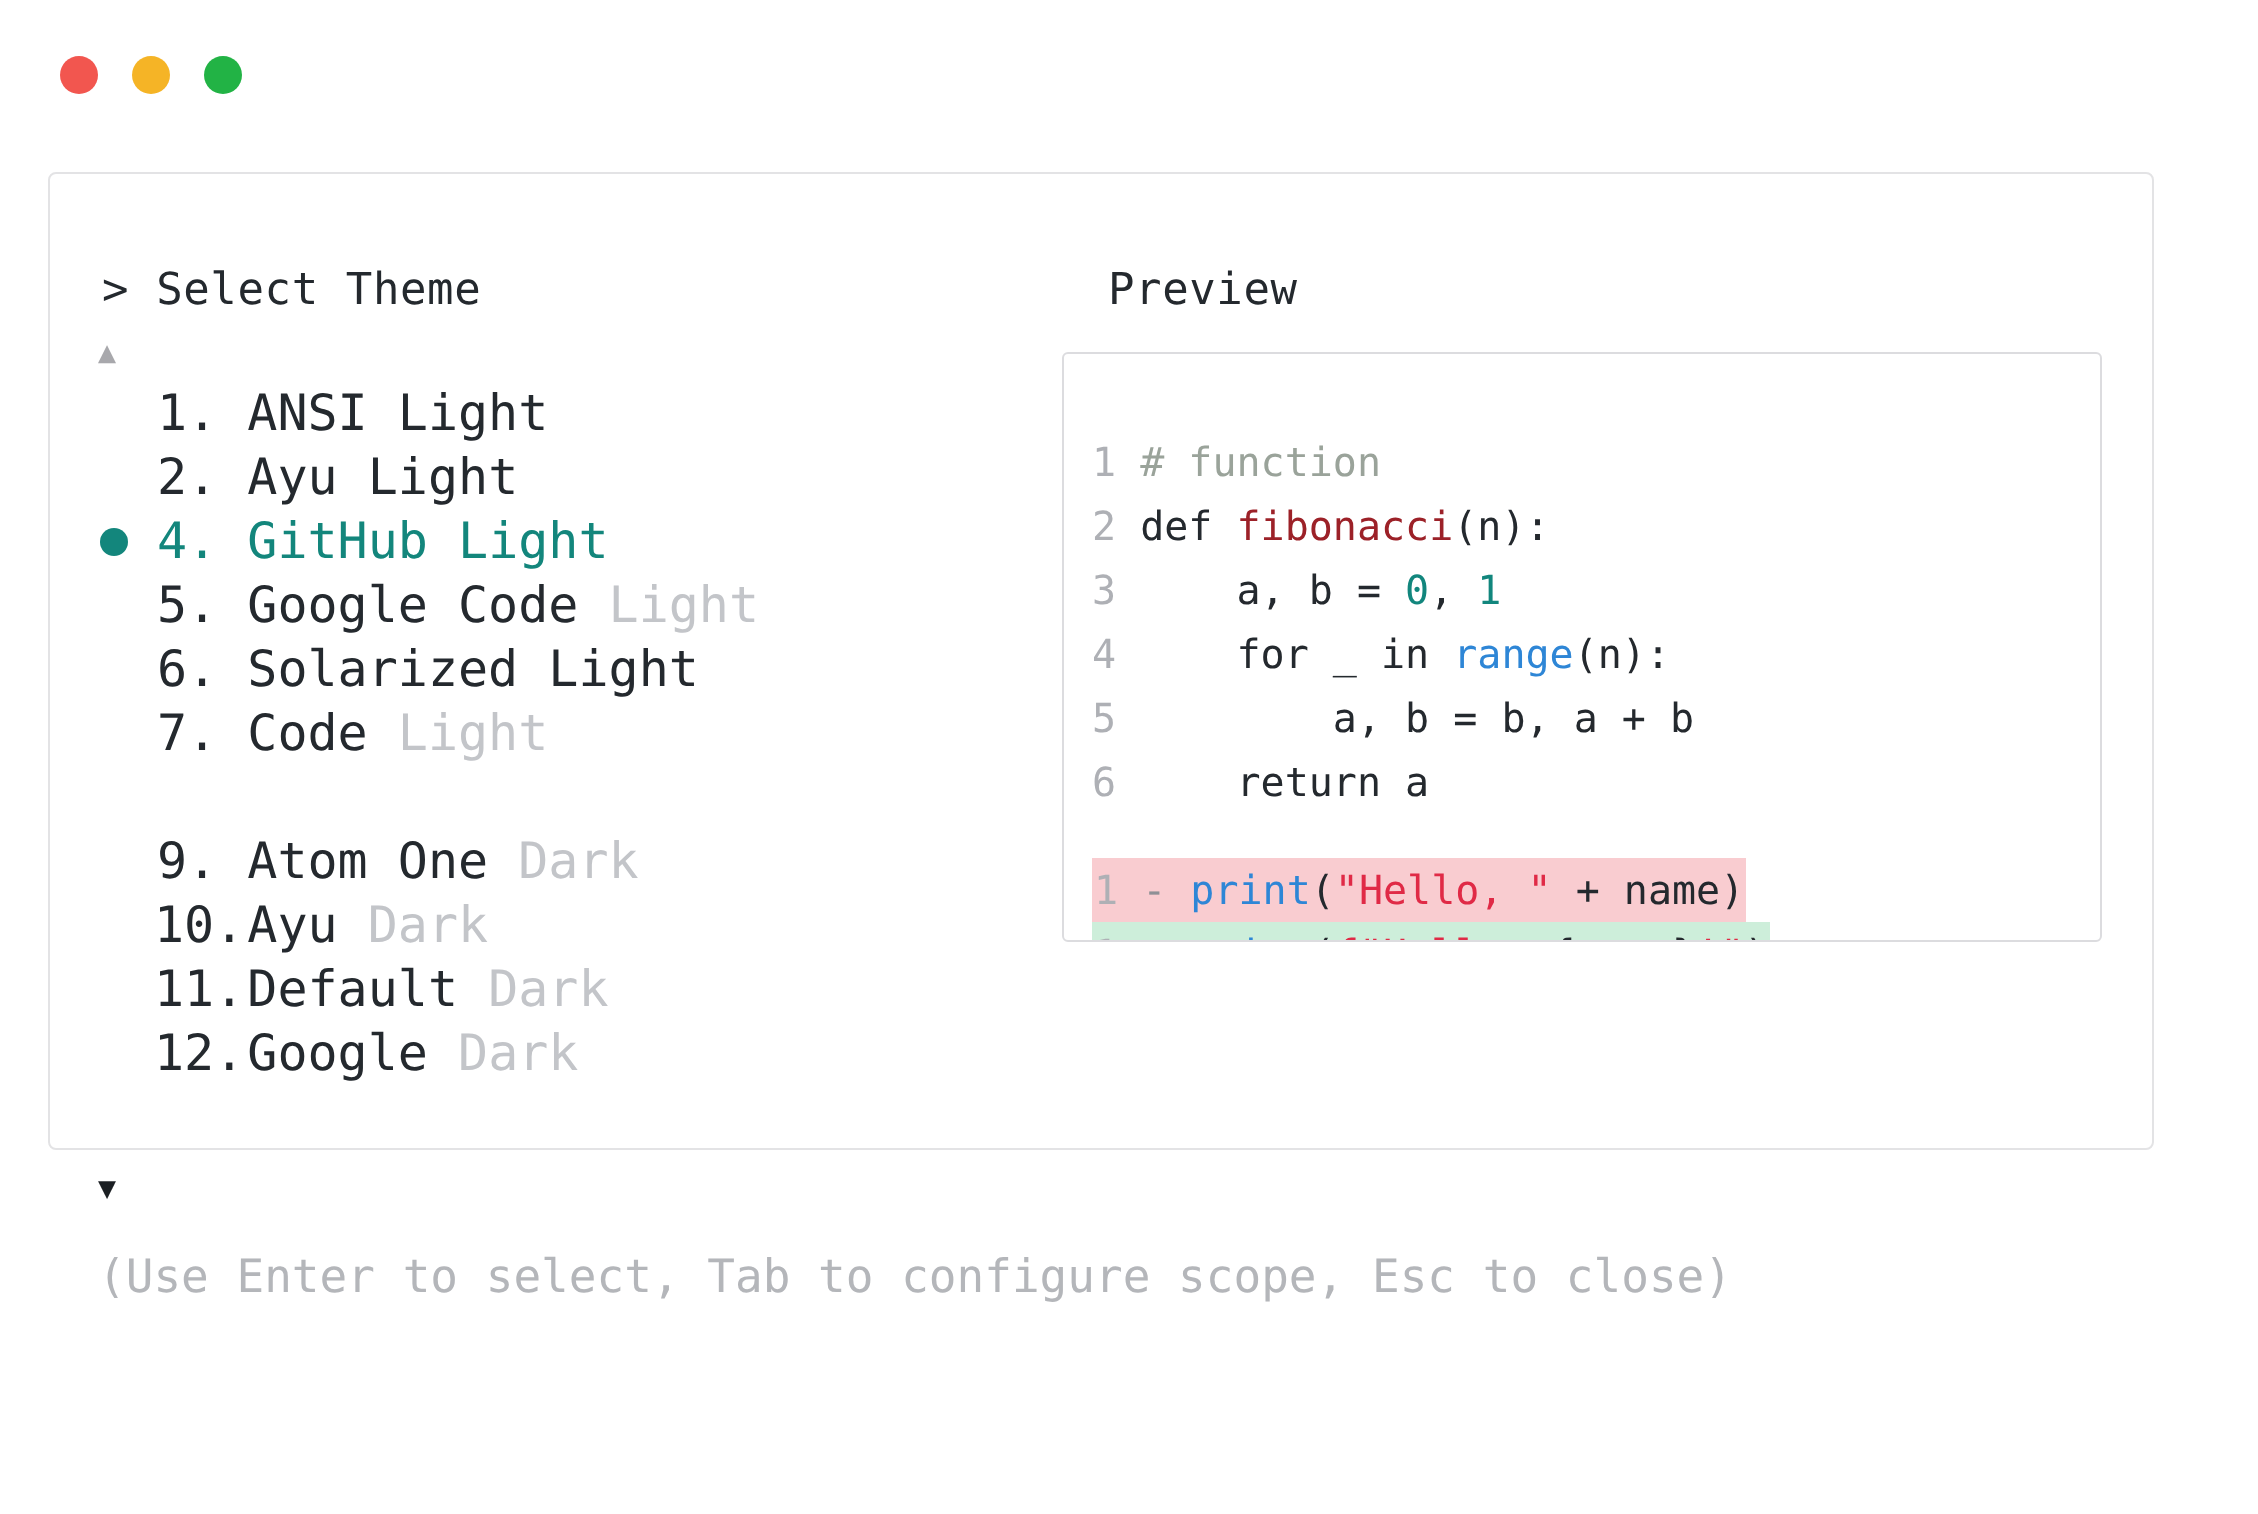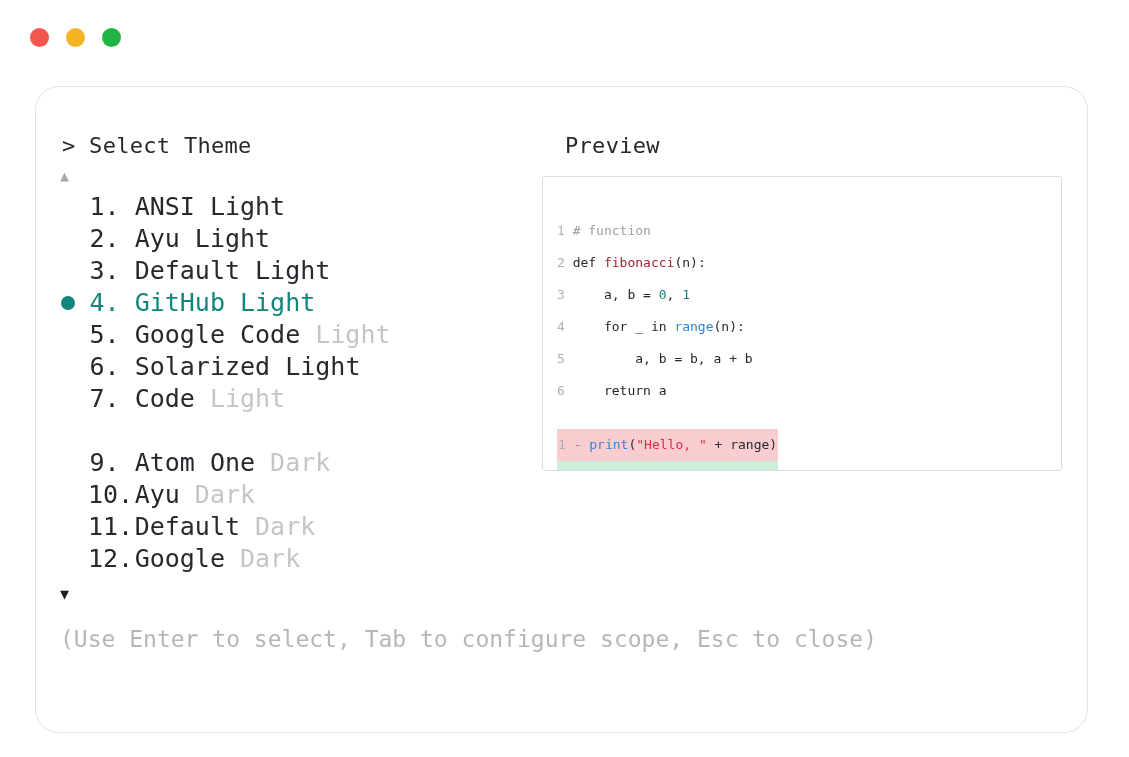--- a/index.html
+++ b/index.html
@@ -30,27 +30,27 @@
     border-radius: 50%;
     display: block;
   }
   .dot-red    { background: #f2564f; }
   .dot-yellow { background: #f5b426; }
   .dot-green  { background: #22b345; }
 
   
   .panel {
     position: absolute;
-    left: 35px;
+    left: 24px;
     top: 86px;
     width: 1053px;
-    height: 647px;
+    height: 489px;
     box-sizing: border-box;
     border: 1.5px solid #e3e3e5;
-    border-radius: 24px;
+    border-radius: 4px;
     background: #ffffff;
   }
 
   
   .header-title {
     position: absolute;
     left: 26px;
     top: 46px;
     font-size: 22px;
     color: #24292e;
@@ -154,21 +154,21 @@
     border: 1.5px solid #dcdcdf;
     border-radius: 3px;
     background: #ffffff;
     overflow: hidden;
   }
   .code {
     position: absolute;
     left: 14px;
     top: 38px;
     right: 0;
-    font-size: 13px;
+    font-size: 20px;
   }
   .code-line {
     height: 32px;
     line-height: 32px;
     white-space: pre;
     color: #24292e;
   }
   .code-line .hl {
     display: inline-block;
     padding: 0 1px;
@@ -205,21 +205,20 @@
 
   <div class="header-title">&gt; Select Theme</div>
   <div class="preview-title">Preview</div>
 
   <div class="scroll-up">▲</div>
   <div class="scroll-down">▼</div>
 
   <div class="theme-list" id="theme-list">
       <div class="theme-row"><span class="bullet-cell"></span><span class="row-text"><span class="idx">1.</span><span> ANSI </span><span class="">Light</span></span></div>
       <div class="theme-row"><span class="bullet-cell"></span><span class="row-text"><span class="idx">2.</span><span> Ayu </span><span class="">Light</span></span></div>
-      <div class="theme-row"><span class="bullet-cell"></span><span class="row-text"><span class="idx">3.</span><span> Default </span><span class="">Light</span></span></div>
       <div class="theme-row selected"><span class="bullet-cell"><span class="bullet"></span></span><span class="row-text"><span class="idx">4.</span><span> GitHub </span><span class="">Light</span></span></div>
       <div class="theme-row"><span class="bullet-cell"></span><span class="row-text"><span class="idx">5.</span><span> Google Code </span><span class="variant-dim">Light</span></span></div>
       <div class="theme-row"><span class="bullet-cell"></span><span class="row-text"><span class="idx">6.</span><span> Solarized </span><span class="">Light</span></span></div>
       <div class="theme-row"><span class="bullet-cell"></span><span class="row-text"><span class="idx">7.</span><span> Code </span><span class="variant-dim">Light</span></span></div>
       <div class="theme-row"><span class="bullet-cell"></span></div>
       <div class="theme-row"><span class="bullet-cell"></span><span class="row-text"><span class="idx">9.</span><span> Atom One </span><span class="variant-dim">Dark</span></span></div>
       <div class="theme-row"><span class="bullet-cell"></span><span class="row-text"><span class="idx">10.</span><span> Ayu </span><span class="variant-dim">Dark</span></span></div>
       <div class="theme-row"><span class="bullet-cell"></span><span class="row-text"><span class="idx">11.</span><span> Default </span><span class="variant-dim">Dark</span></span></div>
       <div class="theme-row"><span class="bullet-cell"></span><span class="row-text"><span class="idx">12.</span><span> Google </span><span class="variant-dim">Dark</span></span></div>
     </div>
@@ -228,18 +227,18 @@
 
   <div class="preview-box">
     <div class="code" id="code-block">
         <div class="code-line"><span class="ln">1</span><span> </span><span class="tok-comment"># function</span></div>
         <div class="code-line"><span class="ln">2</span><span> </span><span class="tok-kw">def </span><span class="tok-fn">fibonacci</span><span class="tok-plain">(n):</span></div>
         <div class="code-line"><span class="ln">3</span><span> </span><span class="tok-plain">    a, b = </span><span class="tok-num">0</span><span class="tok-plain">, </span><span class="tok-num">1</span></div>
         <div class="code-line"><span class="ln">4</span><span> </span><span class="tok-plain">    for _ in </span><span class="tok-builtin">range</span><span class="tok-plain">(n):</span></div>
         <div class="code-line"><span class="ln">5</span><span> </span><span class="tok-plain">        a, b = b, a + b</span></div>
         <div class="code-line"><span class="ln">6</span><span> </span><span class="tok-plain">    return a</span></div>
         <div class="spacer-line"></div>
-        <div class="code-line diff-del"><span class="hl"><span class="ln">1</span><span class="diff-mark"> - </span><span class="tok-builtin">print</span><span class="tok-plain">(</span><span class="tok-str">"Hello, "</span><span class="tok-plain"> + range)</span></span></div>
+        <div class="code-line diff-del"><span class="hl"><span class="ln">1</span><span class="diff-mark"> - </span><span class="tok-builtin">print</span><span class="tok-plain">(</span><span class="tok-str">"Hello, "</span><span class="tok-plain"> + name)</span></span></div>
         <div class="code-line diff-add"><span class="hl"><span class="ln">1</span><span class="diff-mark"> + </span><span class="tok-builtin">print</span><span class="tok-plain">(</span><span class="tok-str">f"Hello, </span><span class="tok-plain">{name}</span><span class="tok-str">!"</span><span class="tok-plain">)</span></span></div>
       </div>
   </div>
 
 </div>
 
 </body></html>

